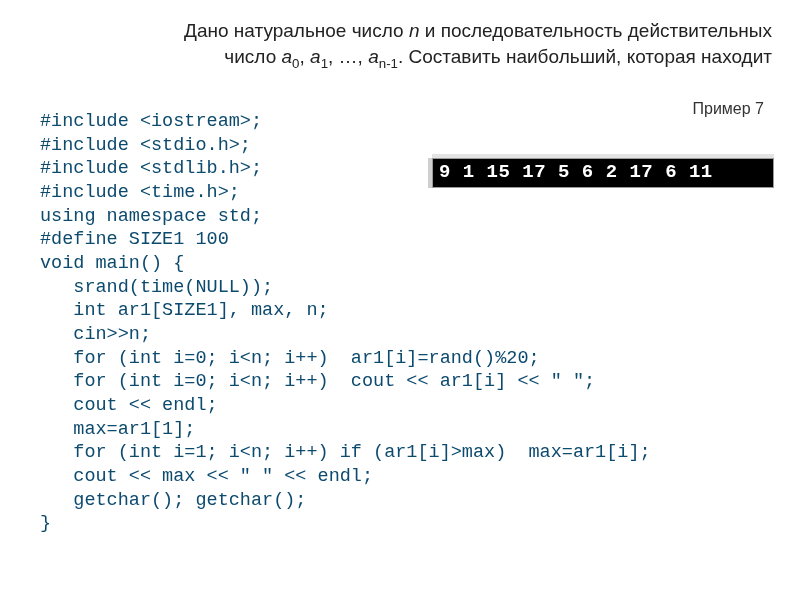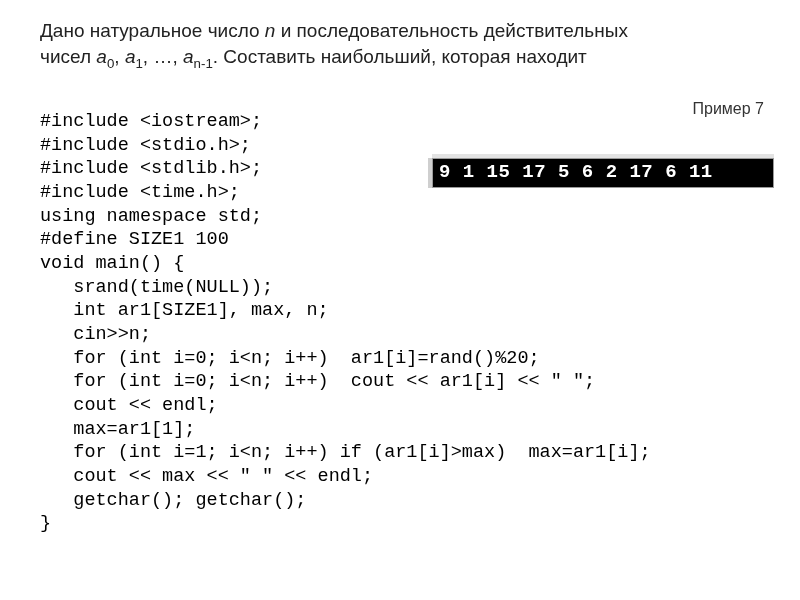--- a/index.html
+++ b/index.html
@@ -17,36 +17,37 @@
     width: 800px;
     height: 600px;
     box-sizing: border-box;
     padding: 18px 28px 0 40px;
   }
   .problem {
     font-size: 19px;
     line-height: 1.35;
     color: #222;
     margin-bottom: 0;
+    text-align: right;
   }
   .problem .var { font-style: italic; }
   .problem sub { font-size: 0.7em; vertical-align: sub; }
   .example-label {
     position: absolute;
     top: 100px;
     right: 36px;
     font-size: 16px;
     color: #333;
   }
   .code {
     font-family: "Courier New", Courier, monospace;
     font-size: 18.5px;
     line-height: 1.28;
     white-space: pre;
-    color: #000000;
+    color: #0c4a6e;
     margin-top: 14px;
   }
   .console {
     position: absolute;
     top: 158px;
     right: 26px;
     width: 342px;
     box-sizing: border-box;
     background: #000;
     color: #fff;
@@ -61,21 +62,21 @@
   }
   .console .row { white-space: pre; }
 </style>
 </head>
 <body>
 
 <div class="slide">
 
   <div class="problem">
     <span>Дано натуральное число </span><span class="var">n</span><span> и последовательность действительных</span><br>
-    <span>чисел </span><span class="var">a</span><sub>0</sub><span>, </span><span class="var">a</span><sub>1</sub><span>, …, </span><span class="var">a</span><sub>n-1</sub><span>. Составить наибольший, которая находит</span><br>
+    <span>число </span><span class="var">a</span><sub>0</sub><span>, </span><span class="var">a</span><sub>1</sub><span>, …, </span><span class="var">a</span><sub>n-1</sub><span>. Составить наибольший, которая находит</span><br>
   </div>
 
   <div class="example-label">Пример 7</div>
 
   <div class="code">
 <span>#include &lt;iostream&gt;;</span>
 <span>#include &lt;stdio.h&gt;;</span>
 <span>#include &lt;stdlib.h&gt;;</span>
 <span>#include &lt;time.h&gt;;</span>
 <span>using namespace std;</span>

